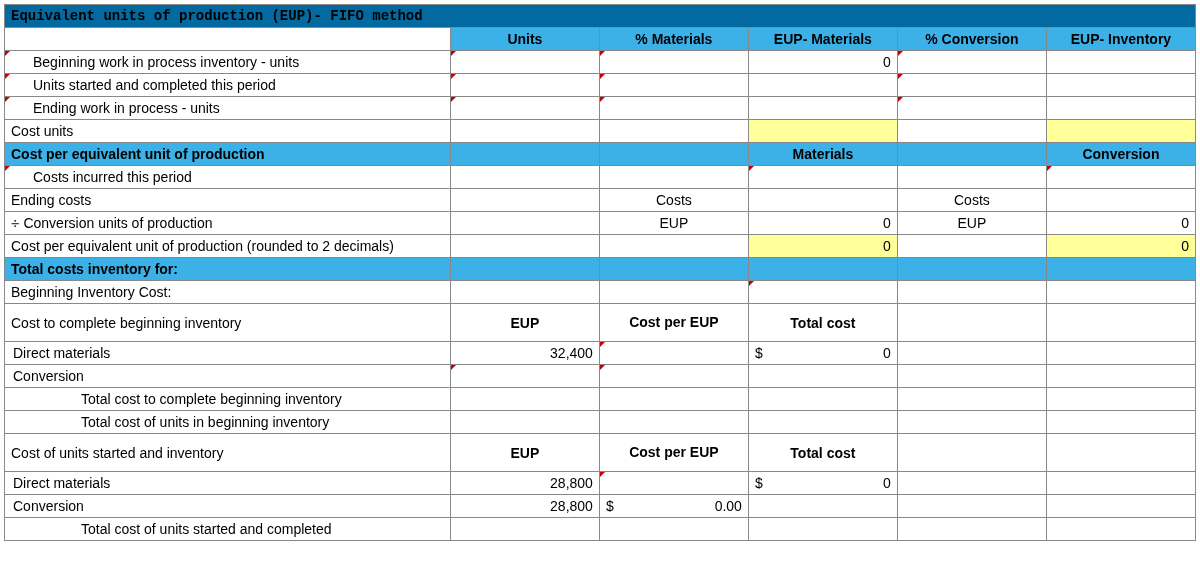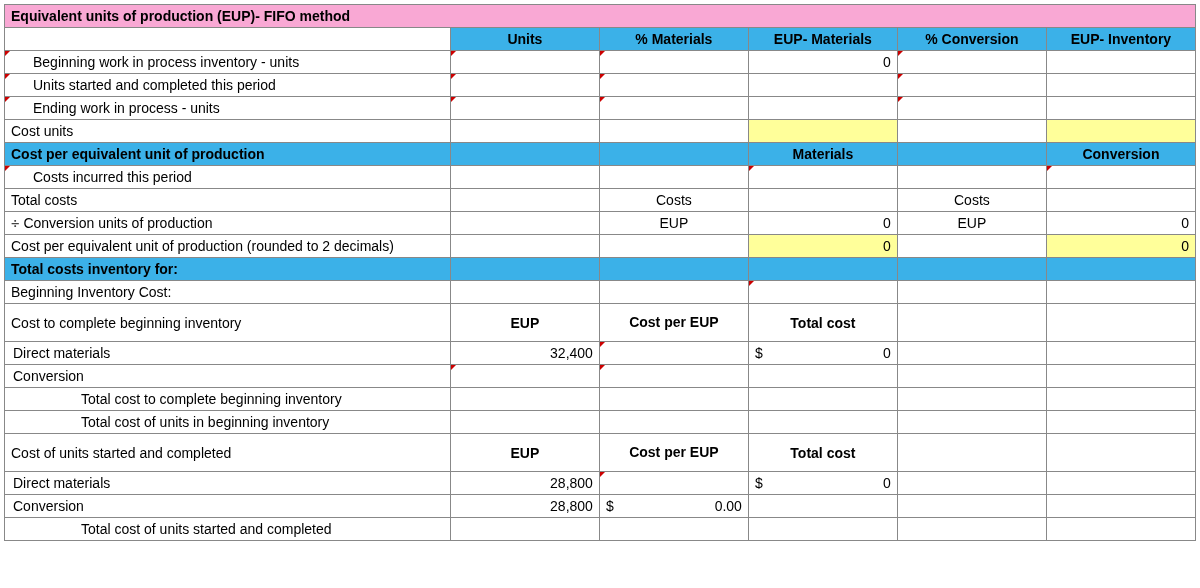--- a/index.html
+++ b/index.html
@@ -23,22 +23,23 @@
     overflow: hidden;
     white-space: nowrap;
   }
   .col-label { width: 398px; }
   .col-a { width: 133px; }
   .col-b { width: 133px; }
   .col-c { width: 133px; }
   .col-d { width: 133px; }
   .col-e { width: 133px; }
   .header-blue {
-    background: #f9a8d4;
+    background: #0369a1;
     font-weight: bold;
+    font-family: Liberation Mono, monospace;
   }
   .subheader-blue {
     background: #3bb1e8;
     font-weight: bold;
   }
   .yellow {
     background: #ffff9a;
   }
   .center { text-align: center; margin-top: 43px; }
   .right { text-align: right; }
@@ -145,21 +146,21 @@
   <tr>
     <td class="tick-red left">Costs incurred this period</td>
     <td></td>
     <td></td>
     <td class="tick-red"></td>
     <td></td>
     <td class="tick-red"></td>
   </tr>
 
   <tr>
-    <td class="left">Total costs</td>
+    <td class="left">Ending costs</td>
     <td></td>
     <td class="center">Costs</td>
     <td></td>
     <td class="center">Costs</td>
     <td></td>
   </tr>
 
   <tr>
     <td class="left">
       <span class="div-sym">÷</span><span>Conversion units of production</span>
@@ -242,21 +243,21 @@
   <tr>
     <td class="left indent2">Total cost of units in beginning inventory</td>
     <td></td>
     <td></td>
     <td></td>
     <td></td>
     <td></td>
   </tr>
 
   <tr>
-    <td class="left" style="height:38px">Cost of units started and completed</td>
+    <td class="left" style="height:38px">Cost of units started and inventory</td>
     <td class="bold center">EUP</td>
     <td class="bold center" style="white-space:normal;line-height:1.1">Cost per EUP</td>
     <td class="bold center">Total cost</td>
     <td></td>
     <td></td>
   </tr>
 
   <tr>
     <td class="left indent1">Direct materials</td>
     <td class="right">28,800</td>

